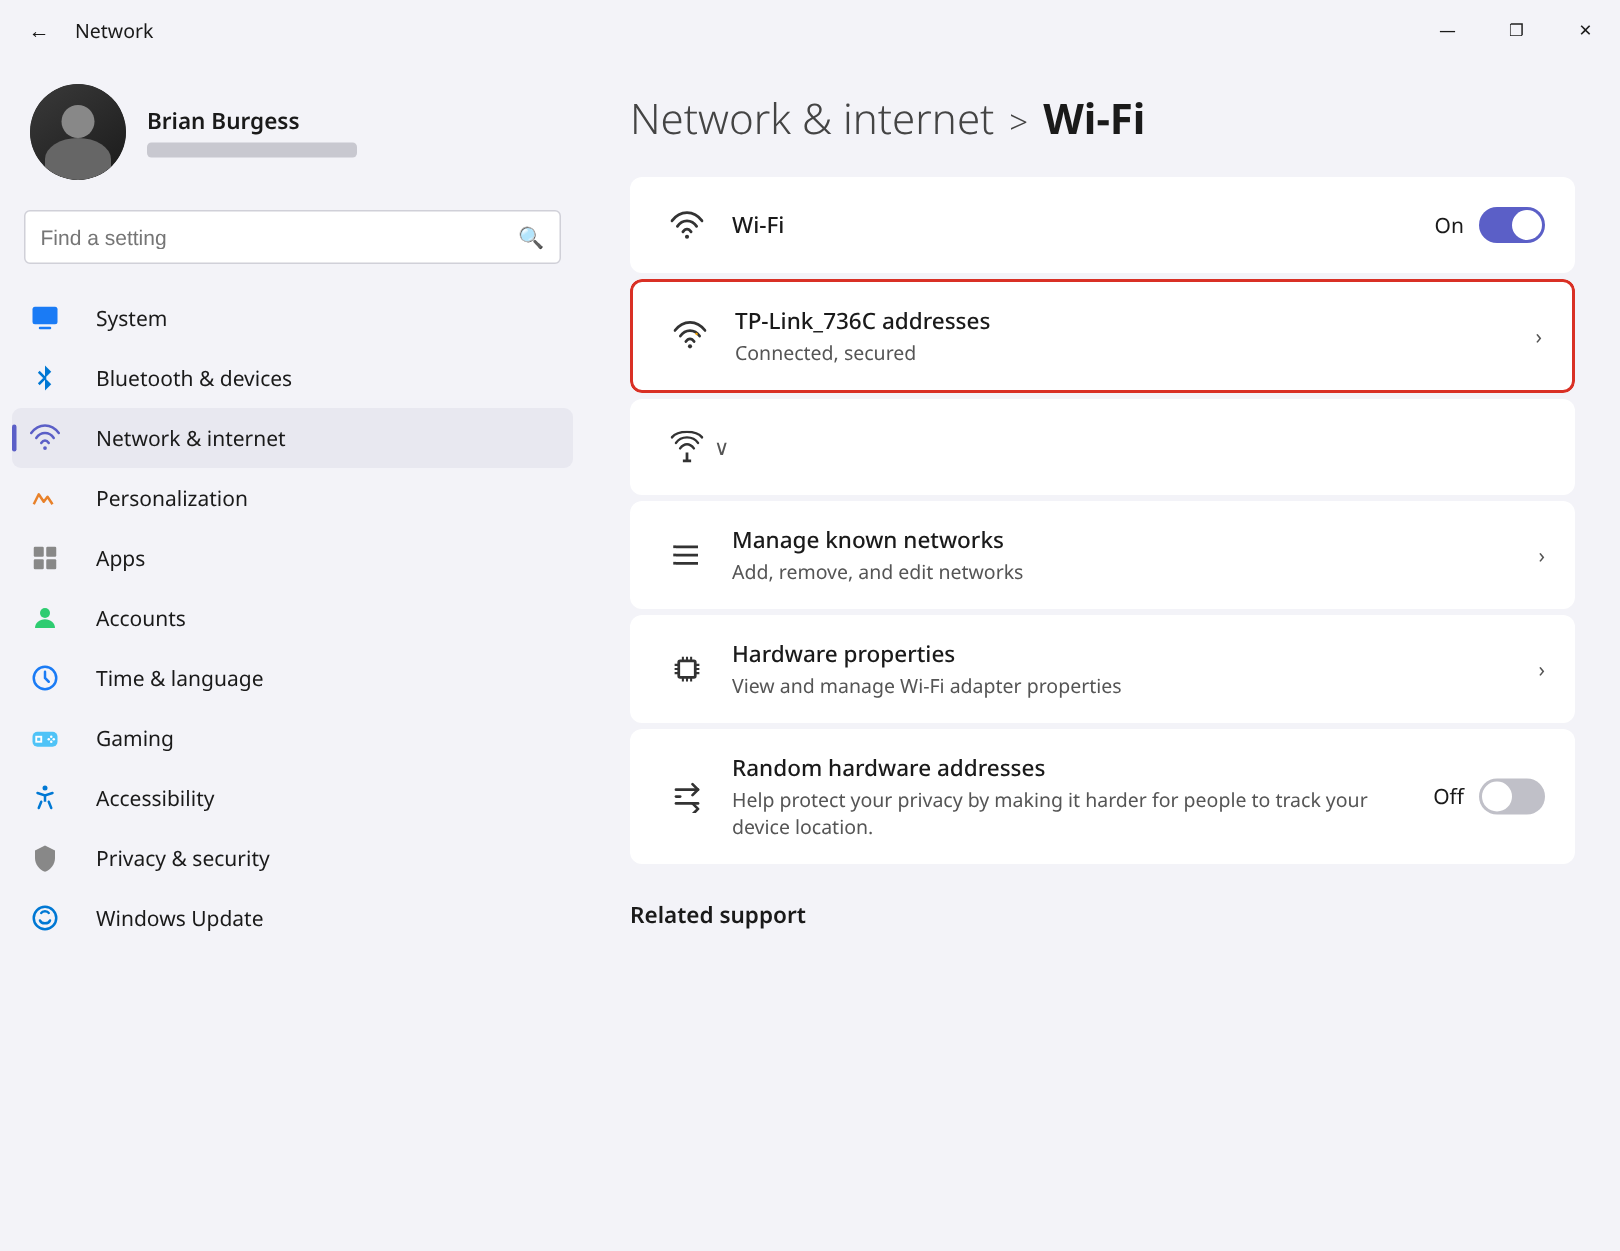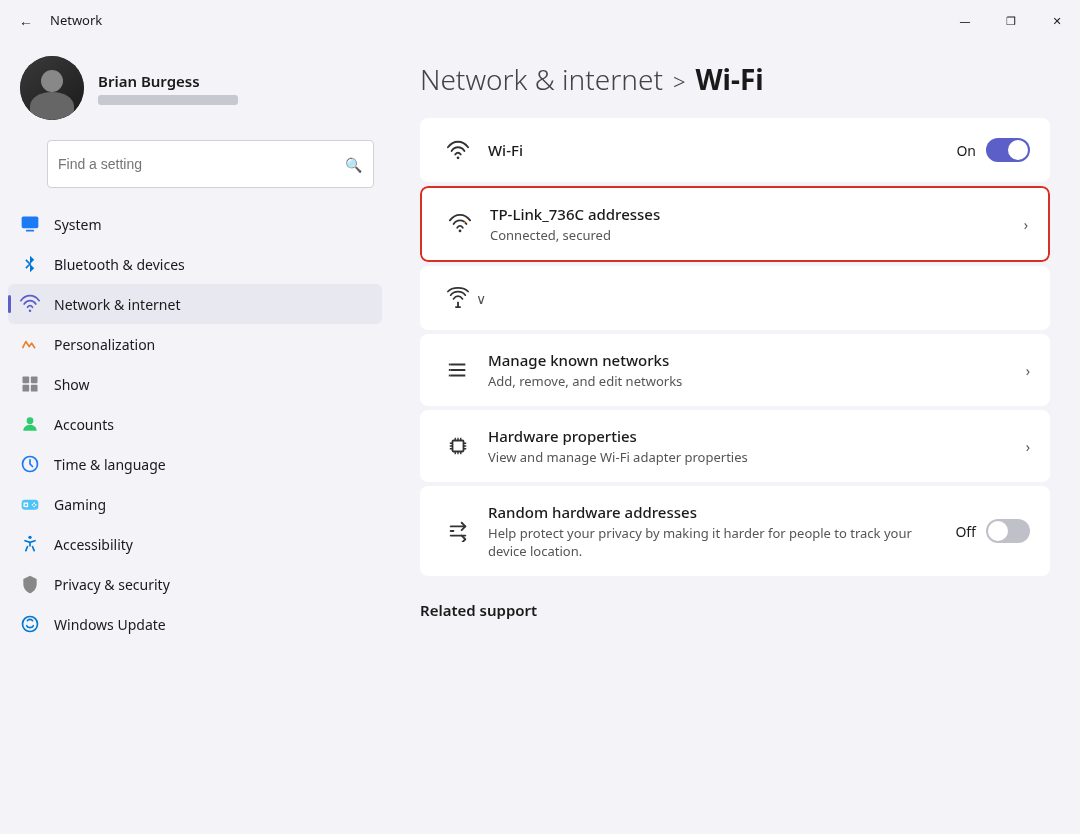--- a/index.html
+++ b/index.html
@@ -143,23 +143,22 @@
     .search-container {
       padding: 0 16px 16px 16px;
     }
     .search-box {
       display: flex;
       align-items: center;
       background: #fff;
       border: 1px solid #d0d0d8;
       border-radius: 4px;
       padding: 0 10px;
-      height: 48px;
+      height: 36px;
       gap: 20px;
-      margin-left: 31px;
     }
     .search-box input {
       border: none;
       outline: none;
       font-size: 14px;
       color: #444;
       flex: 1;
       background: transparent;
     }
     .search-icon {
@@ -167,21 +166,21 @@
       font-size: 14px;
     }
 
     
     .sidebar-nav {
       padding: 0 8px;
     }
     .nav-item {
       display: flex;
       align-items: center;
-      gap: 14px;
+      gap: 24px;
       padding: 8px 12px;
       border-radius: 6px;
       cursor: pointer;
       min-height: 40px;
       position: relative;
     }
     .nav-item.active {
       background: #e8e8f0;
     }
     .nav-item.active::before {
@@ -431,21 +430,21 @@
 
       <div class="nav-item">
         <div class="nav-icon">
           <svg class="svg-icon" viewBox="0 0 24 24" fill="none">
             <rect x="3" y="3" width="8" height="8" rx="1" fill="#888"></rect>
             <rect x="13" y="3" width="8" height="8" rx="1" fill="#888"></rect>
             <rect x="3" y="13" width="8" height="8" rx="1" fill="#888"></rect>
             <rect x="13" y="13" width="8" height="8" rx="1" fill="#888"></rect>
           </svg>
         </div>
-        <span class="nav-label">Show</span>
+        <span class="nav-label">Apps</span>
       </div>
 
       <div class="nav-item">
         <div class="nav-icon">
           <svg class="svg-icon" viewBox="0 0 24 24" fill="none">
             <circle cx="12" cy="8" r="4" fill="#2ecc71"></circle>
             <path d="M4 20c0-4 3.6-7 8-7s8 3 8 7" fill="#2ecc71"></path>
           </svg>
         </div>
         <span class="nav-label">Accounts</span>

